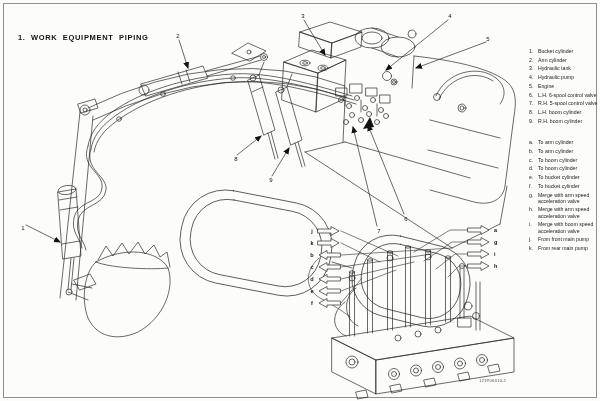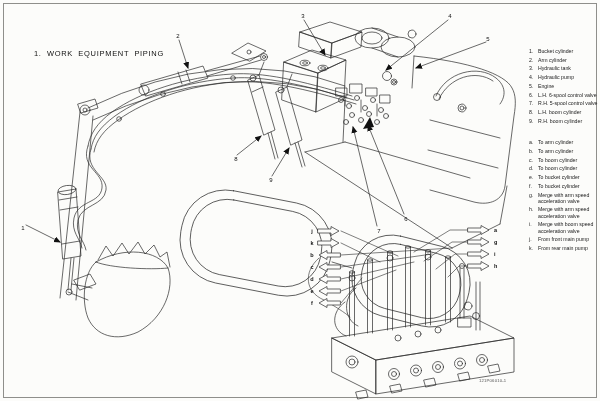--- a/index.html
+++ b/index.html
@@ -2,22 +2,22 @@
 <html><head>
 <meta charset="utf-8">
 <style>
   html,body{margin:0;padding:0;background:#e8e8e4;}
   .page{
     position:relative;width:600px;height:401px;background:#fcfcfa;
     font-family:"Liberation Sans",sans-serif;color:#1a1a1a;overflow:hidden;
   }
   .frame{position:absolute;left:3px;top:3px;right:3px;bottom:3px;border:1px solid #8f8f8b;pointer-events:none;}
   .title{
-    position:absolute;left:18px;top:33px;margin:16px;
-    font-size:7.5px;font-weight:normal;letter-spacing:0.7px;word-spacing:2.5px;color:#111;
+    position:absolute;left:18px;top:33px;margin:0;
+    font-size:7.5px;font-weight:bold;letter-spacing:0.7px;word-spacing:2.5px;color:#111;
   }
   .diagram{position:absolute;left:0;top:0;width:600px;height:401px;}
   .legend{position:absolute;left:529px;top:48px;width:69px;font-size:5.2px;line-height:1.2;color:#222;}
   .legend-list{margin:0 0 15px 0;}
   .legend-item{display:flex;margin-bottom:2.5px;}
   .legend-num{width:9px;flex:none;}
   .legend-label{flex:1;}
   .figcode{position:absolute;left:479px;top:378px;font-size:4.2px;color:#555;letter-spacing:0.2px;}
   svg text{font-family:"Liberation Sans",sans-serif;}
   .co{font-size:6px;fill:#111;}

